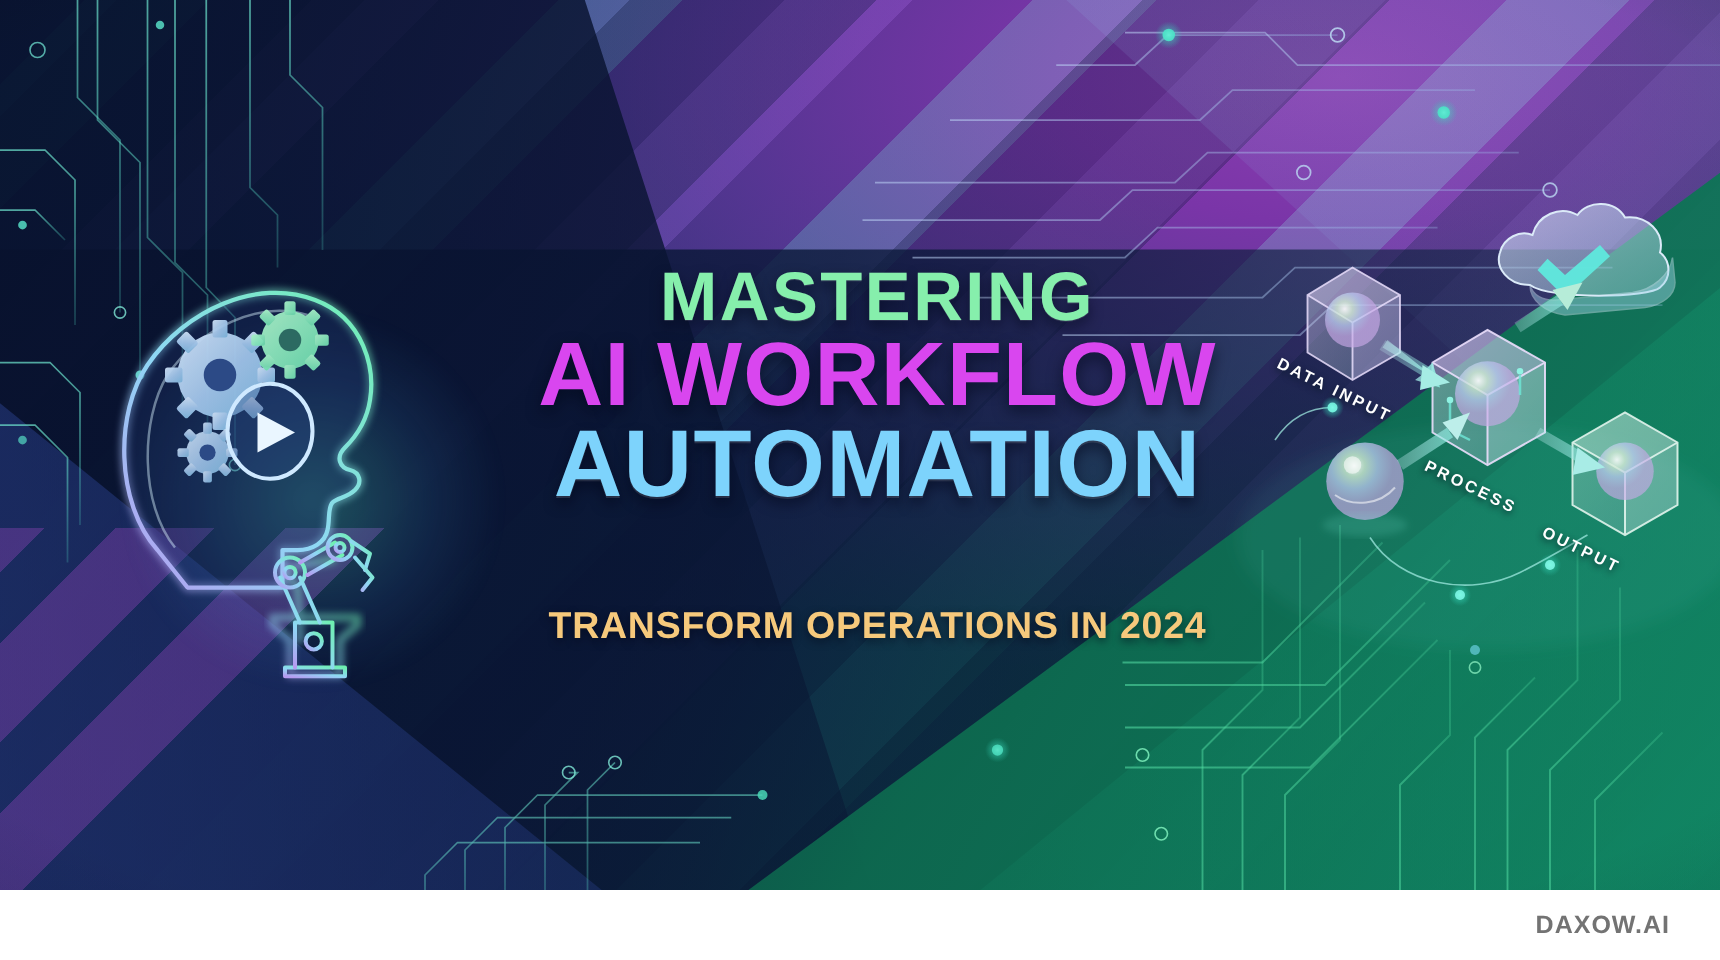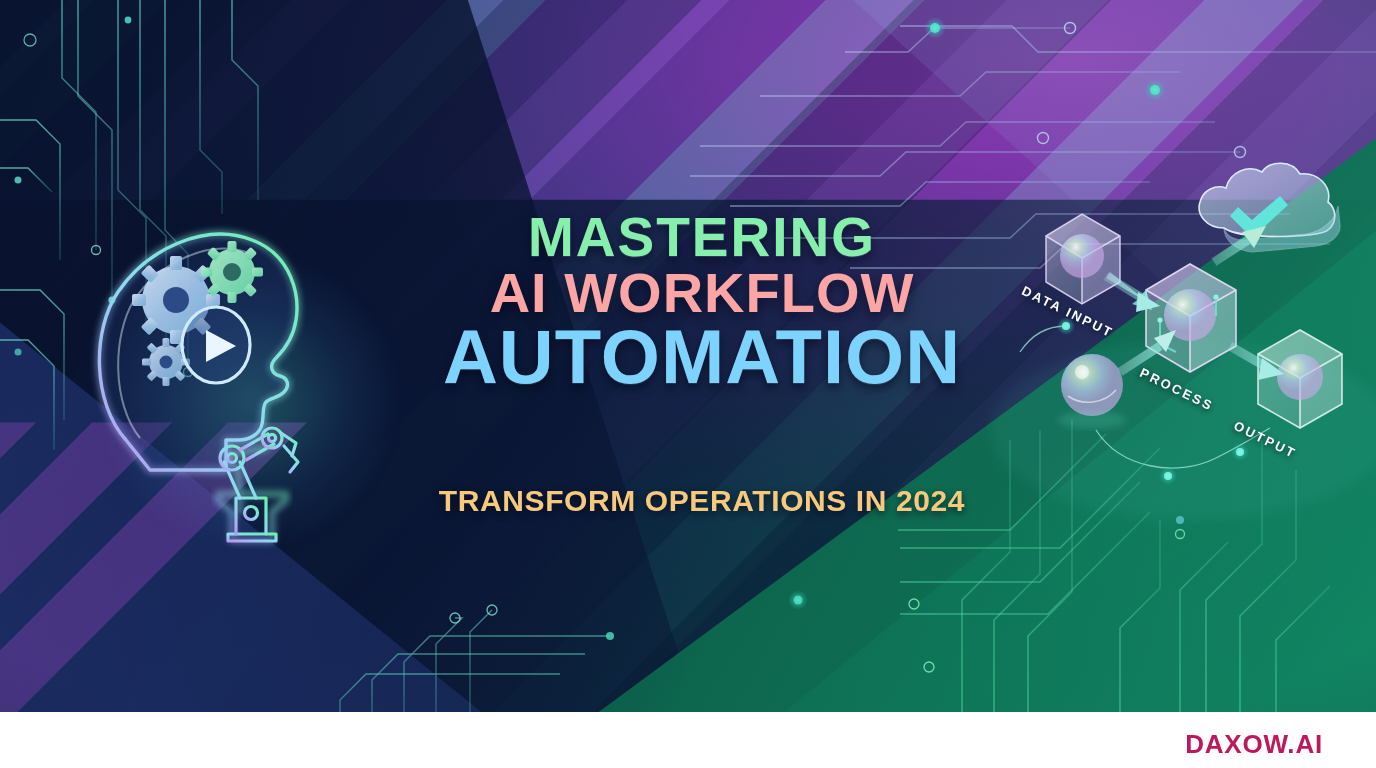--- a/index.html
+++ b/index.html
@@ -109,21 +109,21 @@
     line-height:0.92;
     letter-spacing:0.5px;
   }
   .hl-line{
     display:block;
     font-weight:bold;
     font-size:74px;
     text-shadow:0 5px 10px rgba(2,6,24,0.55), 0 1px 0 rgba(255,255,255,0.18);
   }
   .hl-1{color:#86efac;font-size:55px;letter-spacing:2px;}
-  .hl-2{color:#fca5a5;font-size:56px;letter-spacing:1px;margin-top:4px;
+  .hl-2{color:#d946ef;font-size:72px;letter-spacing:1px;margin-top:4px;
         text-shadow:0 5px 12px rgba(2,6,24,0.6);}
   .hl-3{color:#7dd3fc;font-size:76px;letter-spacing:1px;margin-top:4px;}
 
   .subtitle{
     position:absolute;left:372px;top:484px;width:660px;
     text-align:center;
     color:#f6c97c;
     font-size:30px;font-weight:bold;letter-spacing:0.6px;
     text-shadow:0 3px 7px rgba(2,6,24,0.6);
   }
@@ -141,22 +141,22 @@
   .lbl-data{left:1026px;top:283px;transform:rotate(26deg);transform-origin:left top;}
   .lbl-proc{left:1144px;top:365px;transform:rotate(26deg);transform-origin:left top;}
   .lbl-out{left:1238px;top:418px;transform:rotate(26deg);transform-origin:left top;}
 
   
   .footer{
     position:absolute;left:0;top:712px;width:1376px;height:56px;
     background:#ffffff;
   }
   .brand{
-    position:absolute;right:53px;top:17px;
-    color:#be185d;font-size:26px;font-weight:bold;letter-spacing:0.8px;
+    position:absolute;right:40px;top:17px;
+    color:#737373;font-size:20px;font-weight:bold;letter-spacing:0.8px;
   }
 </style>
 </head>
 <body>
 
 <div id="stage">
 
   <div class="bg-layer bg-base"></div>
   <div class="bg-layer bands"></div>
   <div class="bg-layer bands2"></div>

